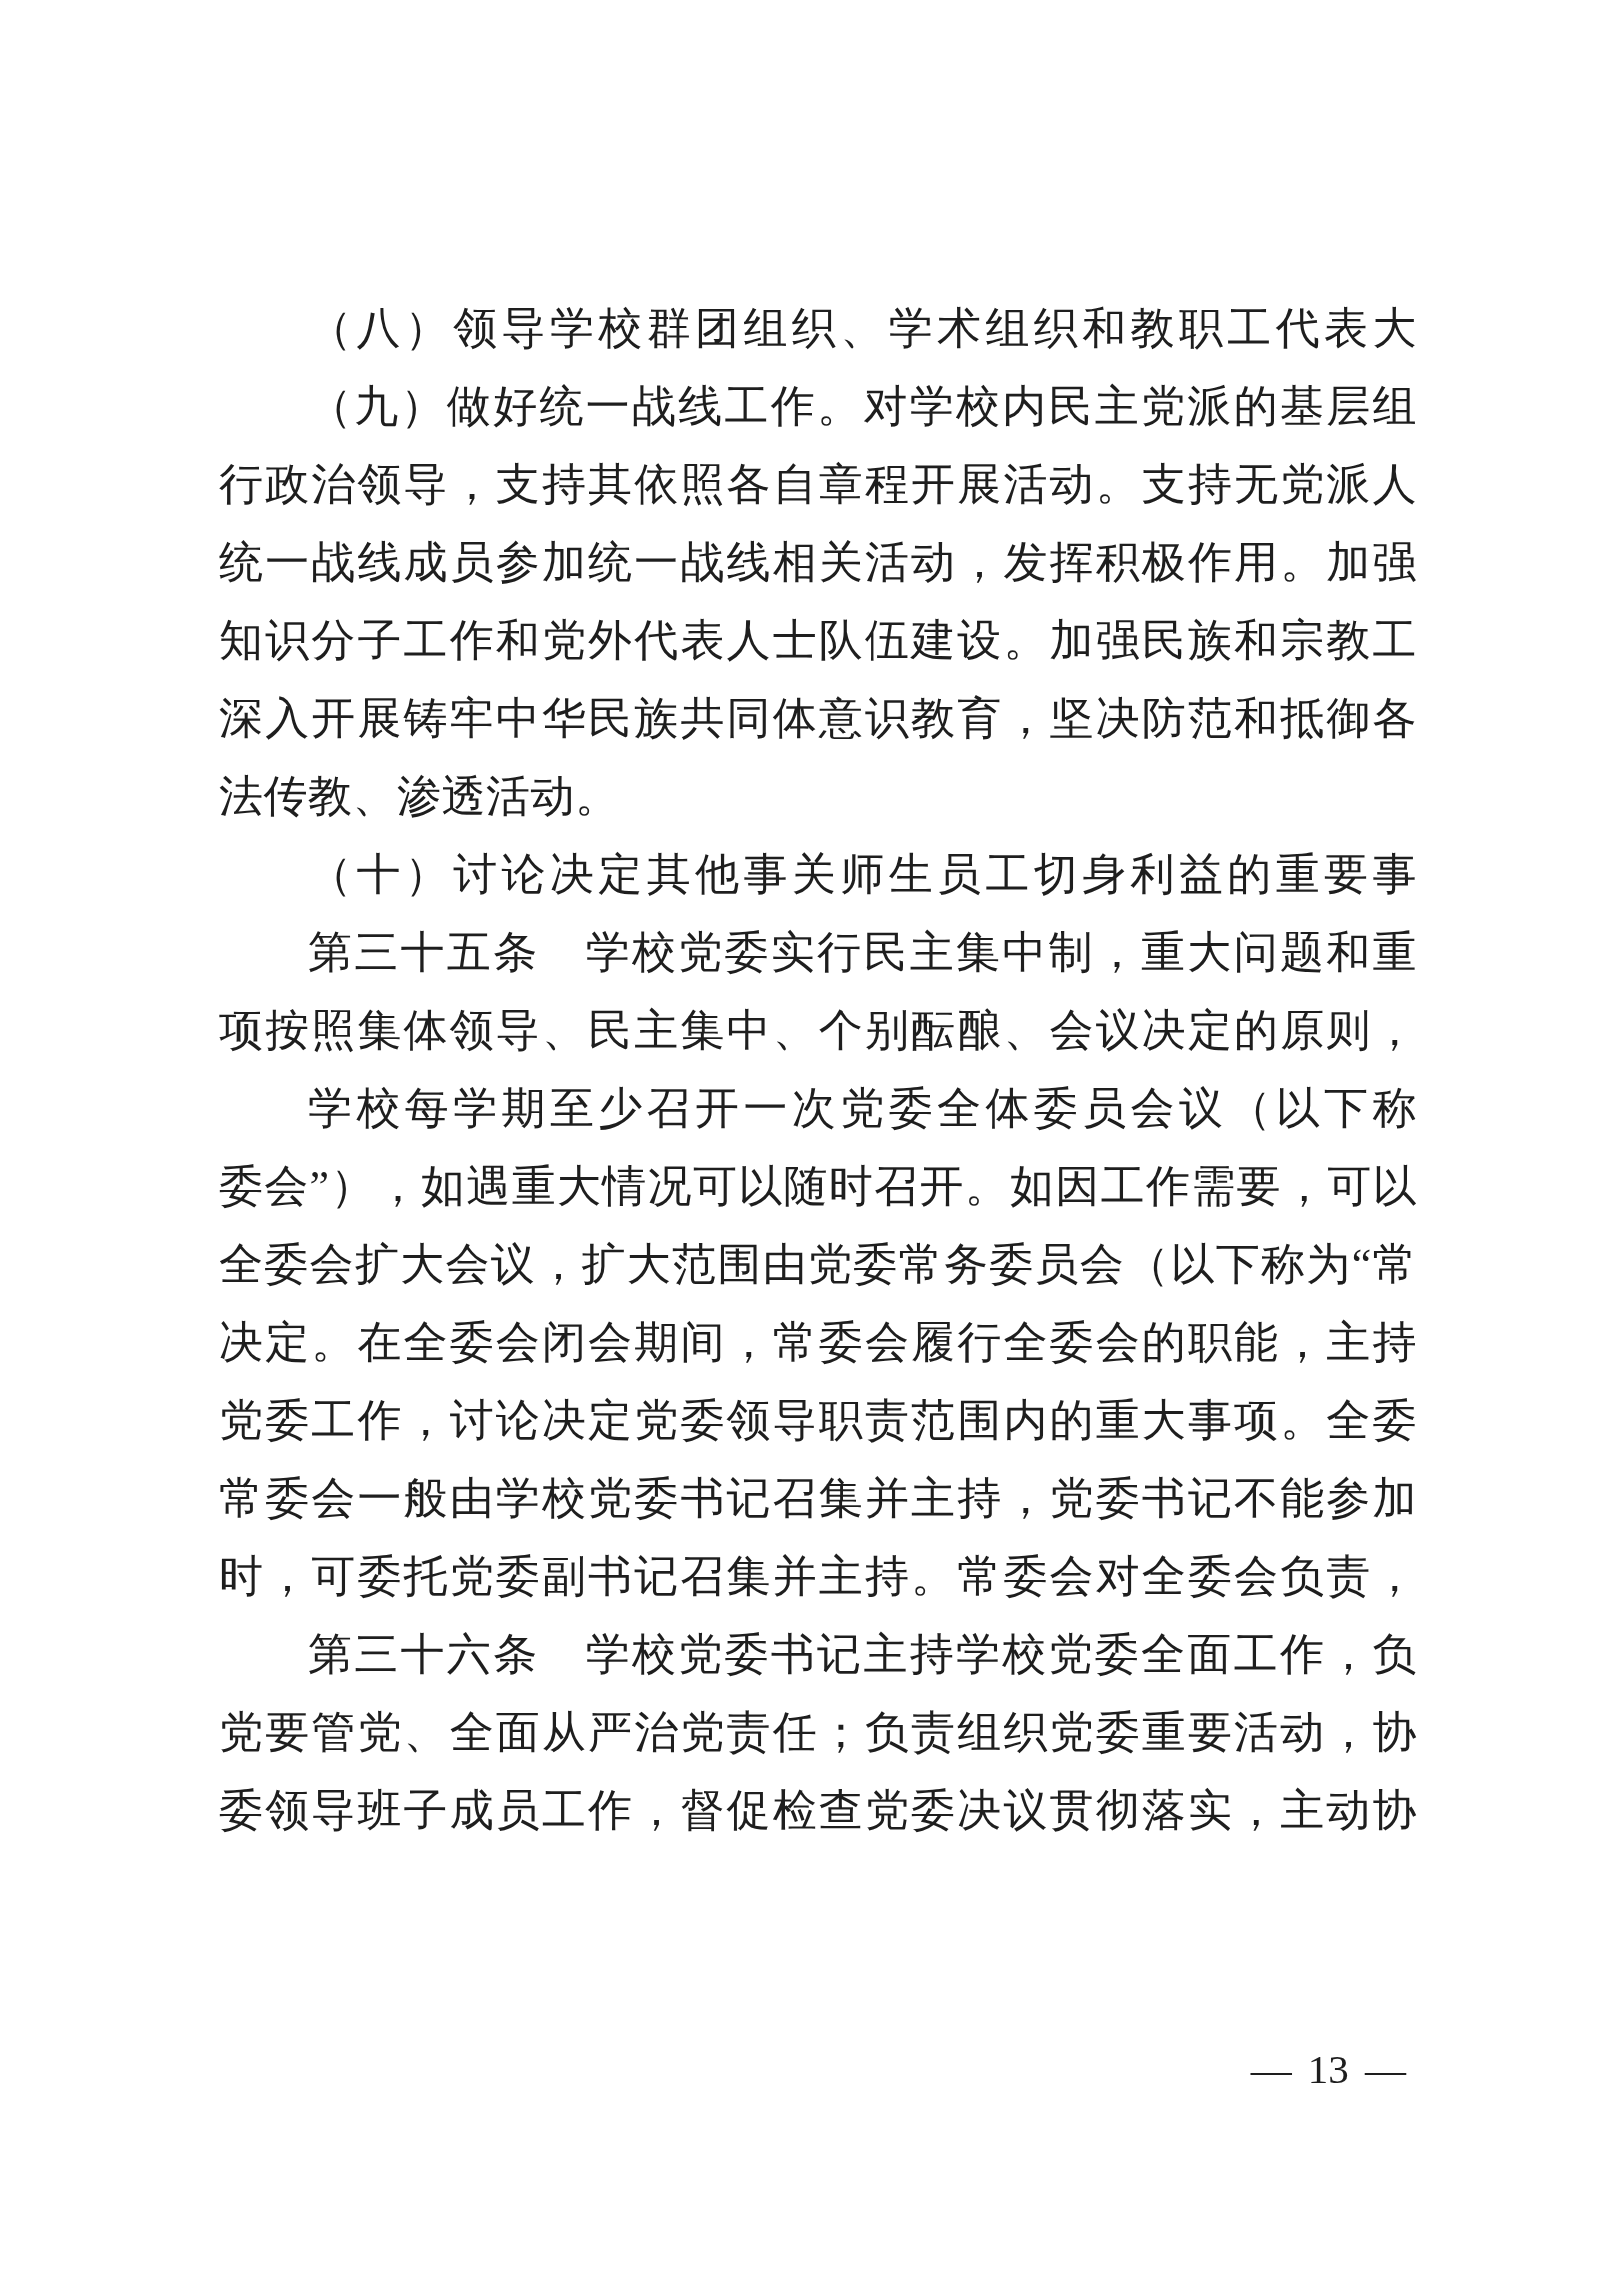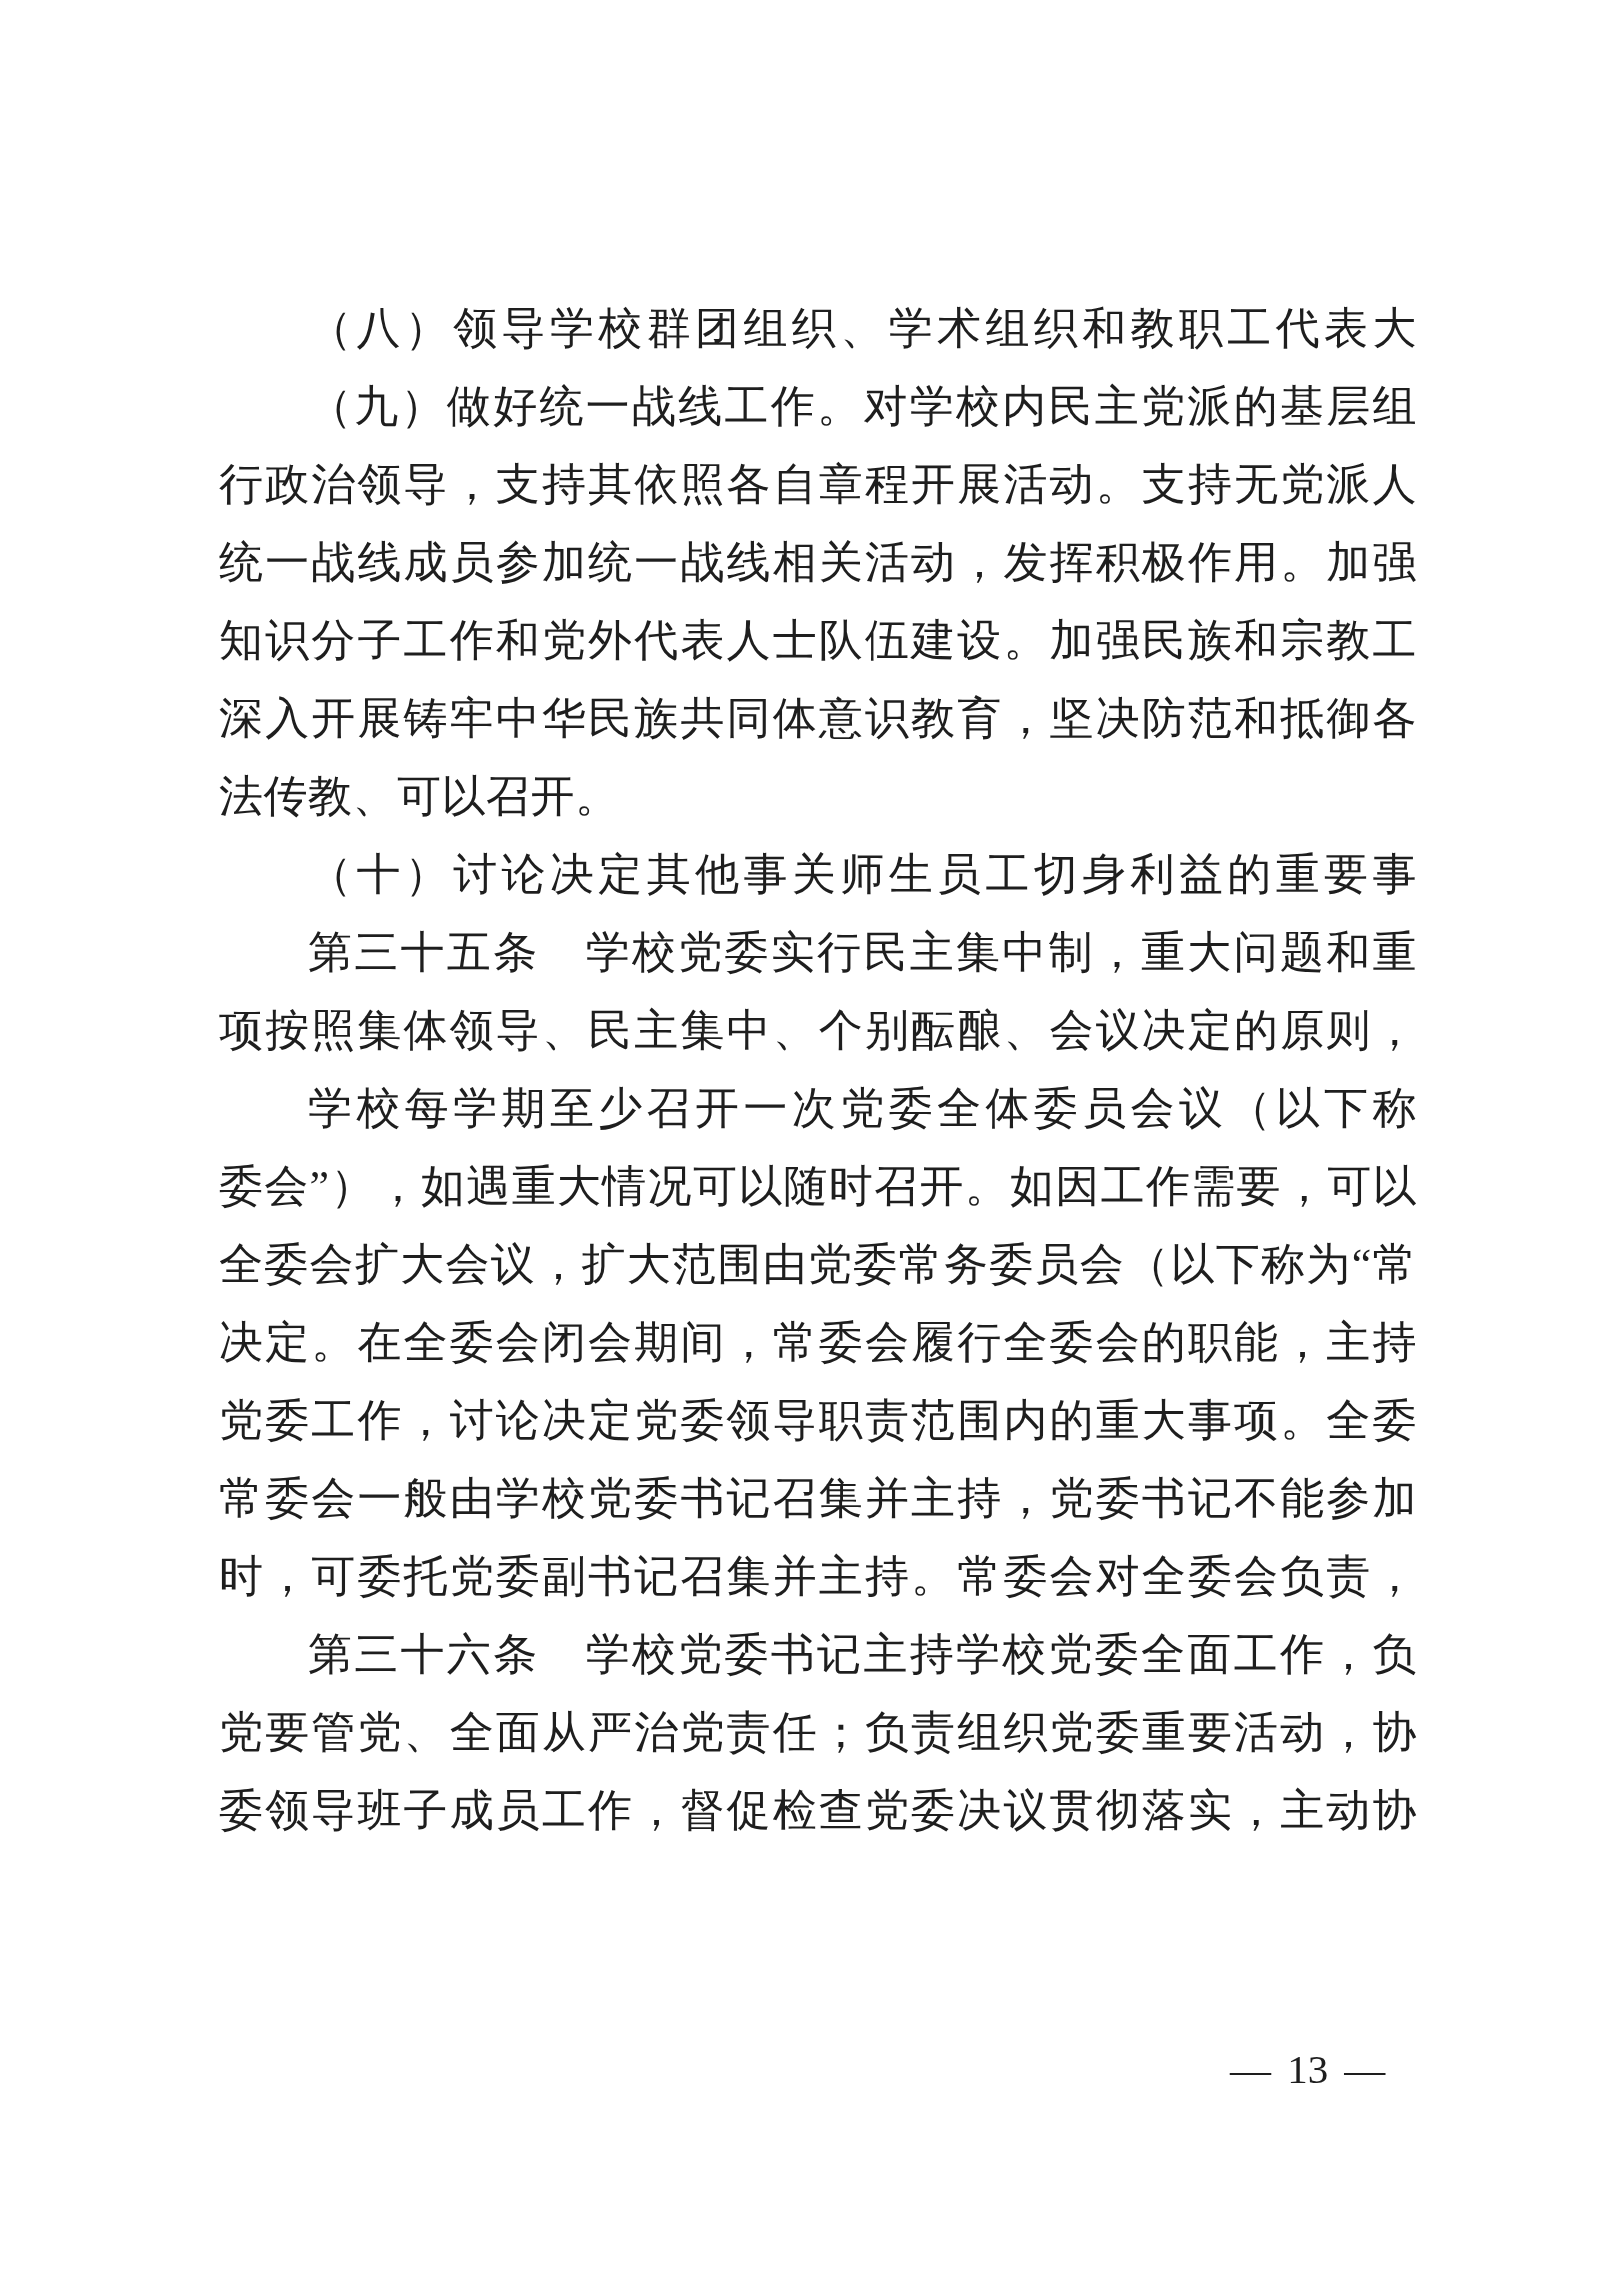--- a/index.html
+++ b/index.html
@@ -41,38 +41,38 @@
   .line.indent {
     text-indent: 89px;
   }
   .page-number {
     position: absolute;
     left: 1230px;
     top: 2045px;
     width: 176px;
     font-size: 41px;
     line-height: 49px;
-    text-align: left;
+    text-align: right;
     white-space: nowrap;
     color: #1e1e1e;
     word-spacing: 5.9px;
   }
 </style>
 </head>
 <body>
 
 <div class="page">
   <div class="text-block">
     <div class="line indent justify">（八）领导学校群团组织、学术组织和教职工代表大会。</div>
     <div class="line indent justify">（九）做好统一战线工作。对学校内民主党派的基层组织实</div>
     <div class="line justify">行政治领导，支持其依照各自章程开展活动。支持无党派人士等</div>
     <div class="line justify">统一战线成员参加统一战线相关活动，发挥积极作用。加强党外</div>
     <div class="line justify">知识分子工作和党外代表人士队伍建设。加强民族和宗教工作，</div>
     <div class="line justify">深入开展铸牢中华民族共同体意识教育，坚决防范和抵御各类非</div>
-    <div class="line">法传教、可以召开。</div>
+    <div class="line">法传教、渗透活动。</div>
     <div class="line indent justify">（十）讨论决定其他事关师生员工切身利益的重要事项。</div>
     <div class="line indent justify">第三十五条　学校党委实行民主集中制，重大问题和重要事</div>
     <div class="line justify">项按照集体领导、民主集中、个别酝酿、会议决定的原则，集体</div>
     <div class="line indent justify">学校每学期至少召开一次党委全体委员会议（以下称为“全</div>
     <div class="line justify">委会”），如遇重大情况可以随时召开。如因工作需要，可以召开</div>
     <div class="line justify">全委会扩大会议，扩大范围由党委常务委员会（以下称为“常委会”）</div>
     <div class="line justify">决定。在全委会闭会期间，常委会履行全委会的职能，主持学校</div>
     <div class="line justify">党委工作，讨论决定党委领导职责范围内的重大事项。全委会、</div>
     <div class="line justify">常委会一般由学校党委书记召集并主持，党委书记不能参加会议</div>
     <div class="line justify">时，可委托党委副书记召集并主持。常委会对全委会负责，接受</div>

